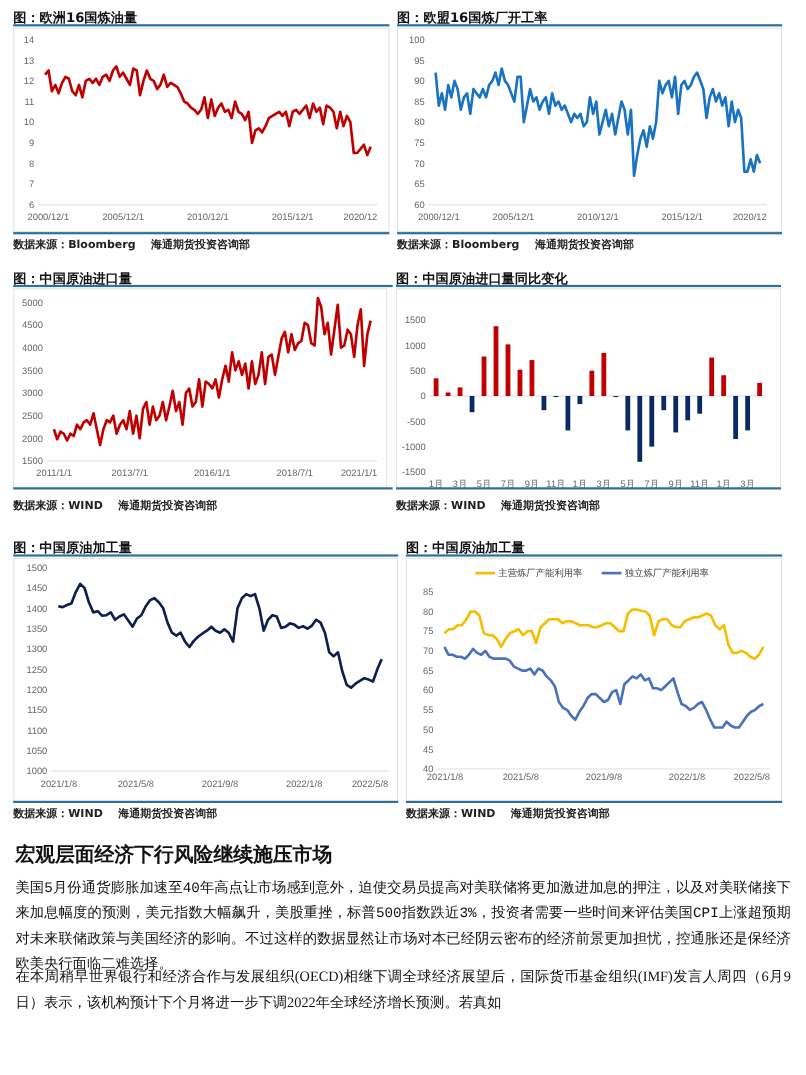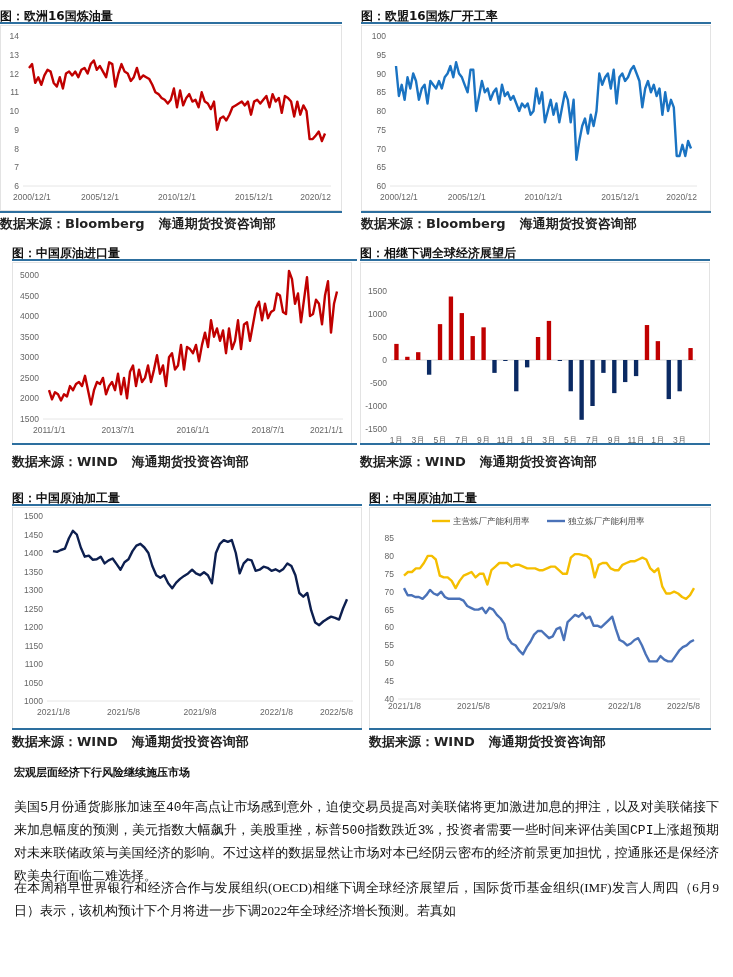--- a/index.html
+++ b/index.html
@@ -1,32 +1,32 @@
 <!DOCTYPE html>
 <html><head>
 <meta charset="utf-8">
 <style>
   html, body { margin: 0; padding: 0; background: #ffffff; }
   body { width: 733px; height: 977px; position: relative; overflow: hidden; font-family: "DejaVu Sans", sans-serif; color: #111; }
   .panel { position: absolute; }
   .ptitle { position: absolute; left: 0; top: 0; font-size: 12px; font-weight: bold; color: #111; white-space: nowrap; }
   .rule { position: absolute; left: 0; height: 2px; background: #2d6f9f; }
   .frame { position: absolute; border: 1px solid #e3e3e3; background: #fff; }
-  .source { position: absolute; font-size: 13px; font-weight: bold; color: #222; white-space: nowrap; }
+  .source { position: absolute; font-size: 10px; font-weight: bold; color: #222; white-space: nowrap; }
   .source .gap { display: inline-block; width: 14px; }
   svg { position: absolute; left: 0; top: 0; overflow: visible; }
   .tick { font-family: "Liberation Sans", sans-serif; font-size: 8.5px; fill: #666; }
   .legend { font-family: "DejaVu Sans", sans-serif; font-size: 8.5px; fill: #444; }
-  .heading { position: absolute; left: 14px; top: 765px; font-family: "DejaVu Serif", serif; font-weight: bold; font-size: 11px; color: #111; }
+  .heading { position: absolute; left: 14px; top: 765px; font-family: "DejaVu Serif", serif; font-weight: bold; font-size: 18px; color: #111; }
   .para { position: absolute; left: 14px; width: 705px; font-family: "DejaVu Serif", serif; font-size: 13px; line-height: 23px; color: #111; text-align: justify; }
 </style>
 </head>
 <body>
 
-<div class="panel" style="left:0; top:8px; width:390px; height:220px;">
+<div class="panel" style="left:12px; top:8px; width:390px; height:220px;">
   <div class="ptitle">图：欧洲16国炼油量</div>
   <div class="rule" style="top:14px; width:342px;"></div>
   <div class="frame" style="left:0; top:17px; width:340px; height:184px;">
     <svg width="340" height="184">
         <text x="18" y="163" text-anchor="end" class="tick">6</text>
         <text x="18" y="144.25" text-anchor="end" class="tick">7</text>
         <text x="18" y="125.5" text-anchor="end" class="tick">8</text>
         <text x="18" y="106.75" text-anchor="end" class="tick">9</text>
         <text x="18" y="88" text-anchor="end" class="tick">10</text>
         <text x="18" y="69.25" text-anchor="end" class="tick">11</text>
@@ -99,21 +99,21 @@
         <polyline points="36.0,127.2 39.0,136.3 42.0,129.3 45.0,131.3 48.0,137.5 51.0,131.3 54.0,133.4 57.0,123.1 60.0,127.2 63.0,121.0 66.0,119.0 69.0,123.1 72.0,112.8 75.0,127.2 78.0,141.6 81.0,127.2 84.0,119.0 87.0,121.0 90.0,114.9 93.0,131.3 96.0,123.1 99.0,119.0 102.0,127.2 105.0,110.7 108.0,131.3 111.0,114.9 114.0,135.4 117.0,108.7 120.0,102.5 123.0,123.1 126.0,106.6 129.0,119.0 132.0,114.9 135.0,102.5 138.0,119.0 141.0,106.6 144.0,92.2 147.0,110.7 150.0,102.5 153.0,123.1 156.0,94.3 159.0,90.2 162.0,106.6 165.0,102.5 168.0,81.9 171.0,106.6 174.0,84.0 177.0,86.1 180.0,90.2 183.0,81.9 186.0,98.4 189.0,81.9 192.0,69.6 195.0,84.0 198.0,57.3 201.0,73.7 204.0,65.5 207.0,77.8 210.0,67.5 213.0,90.2 216.0,65.5 219.0,86.1 222.0,77.8 225.0,57.3 228.0,86.1 231.0,61.4 234.0,59.3 237.0,77.8 240.0,61.4 243.0,44.9 246.0,38.7 249.0,57.3 252.0,40.8 255.0,55.2 258.0,49.0 261.0,47.0 264.0,30.5 267.0,32.6 270.0,49.0 273.0,51.1 276.0,7.9 279.0,16.1 282.0,40.8 285.0,30.5 288.0,59.3 291.0,36.7 294.0,14.1 297.0,53.1 300.0,51.1 303.0,36.7 306.0,40.8 309.0,61.4 312.0,32.6 315.0,18.2 318.0,69.6 321.0,40.8 324.0,28.5" fill="none" stroke="#c00000" stroke-width="2.4" stroke-linejoin="round"></polyline>
       </svg>
   </div>
   <div class="rule" style="top:198px; width:345px;"></div>
   <div class="source" style="left:0; top:208px;">
     <span>数据来源：WIND</span><span class="gap"></span><span>海通期货投资咨询部</span>
   </div>
 </div>
 
 <div class="panel" style="left:360px; top:245px; width:350px; height:225px;">
-  <div class="ptitle">图：相继下调全球经济展望后</div>
+  <div class="ptitle">图：中国原油进口量同比变化</div>
   <div class="rule" style="top:14px; width:350px;"></div>
   <div class="frame" style="left:0; top:17px; width:348px; height:180px;">
     <svg width="348" height="180">
         <text x="26" y="169" text-anchor="end" class="tick">-1500</text>
         <text x="26" y="146" text-anchor="end" class="tick">-1000</text>
         <text x="26" y="123" text-anchor="end" class="tick">-500</text>
         <text x="26" y="100" text-anchor="end" class="tick">0</text>
         <text x="26" y="77" text-anchor="end" class="tick">500</text>
         <text x="26" y="54" text-anchor="end" class="tick">1000</text>
         <text x="26" y="31" text-anchor="end" class="tick">1500</text>

